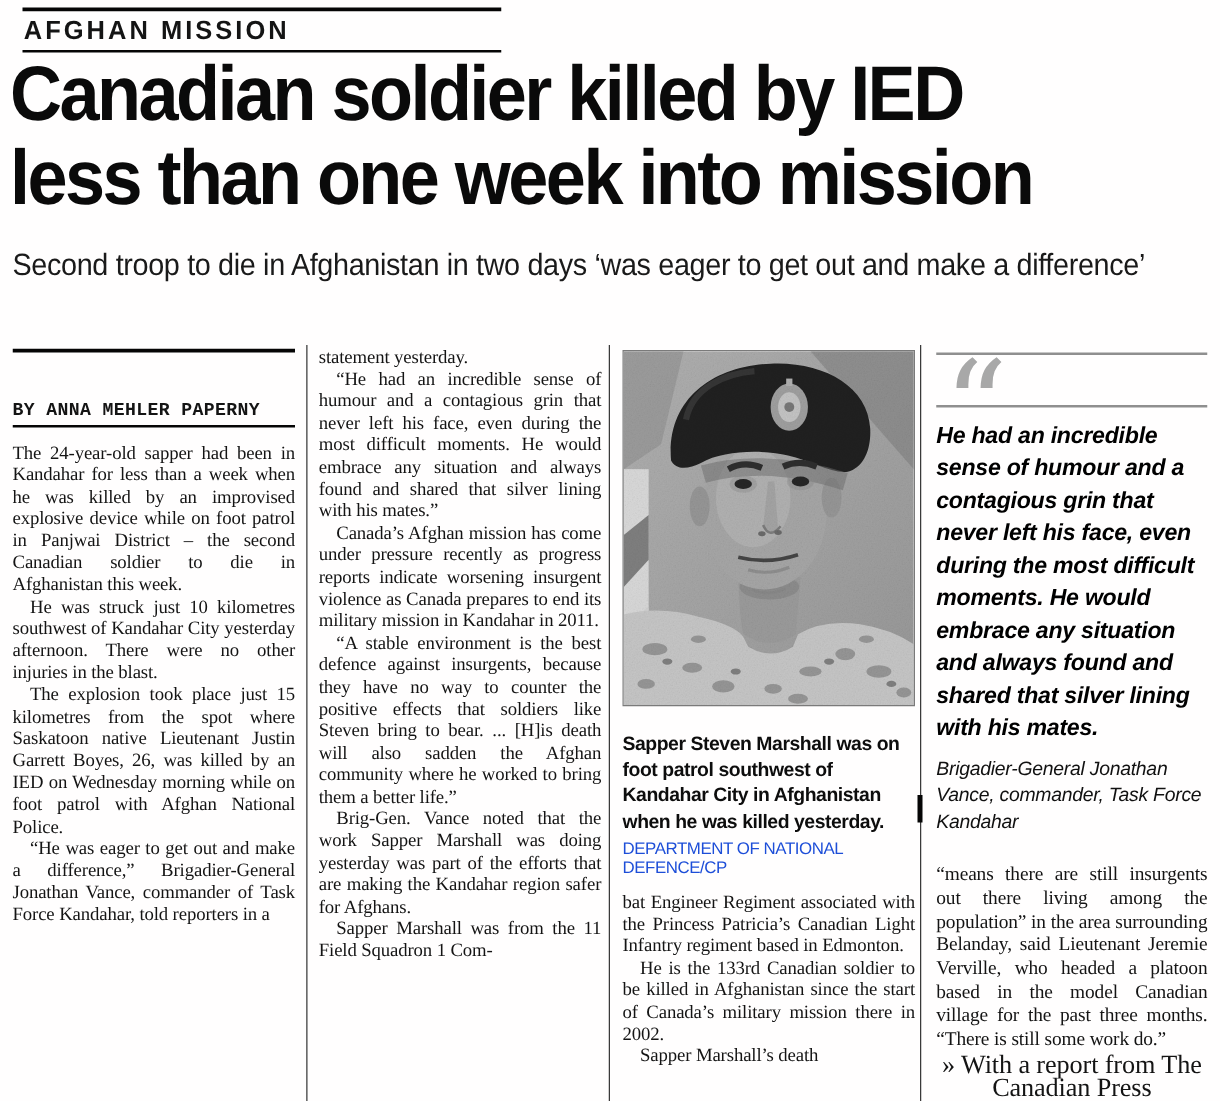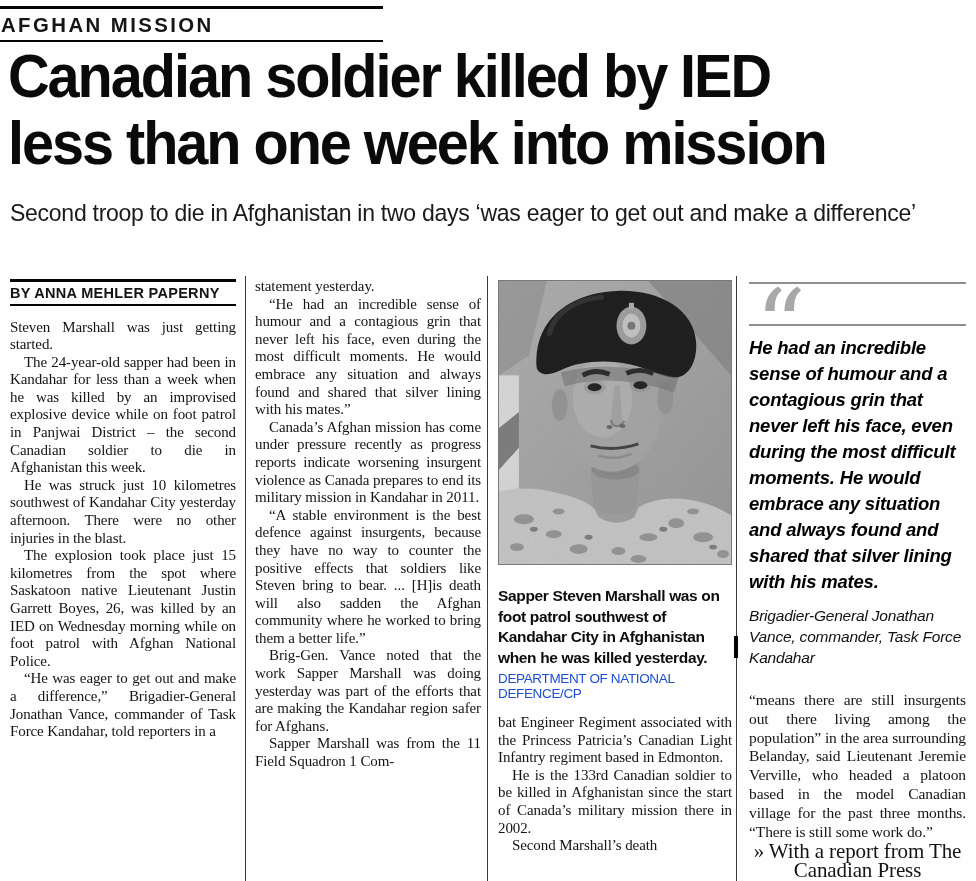--- a/index.html
+++ b/index.html
@@ -1,20 +1,20 @@
 <!DOCTYPE html>
 <html lang="en"><head>
 <meta charset="utf-8">
 <style>
   html,body{margin:0;padding:0;background:#ffffff;}
   .page{position:relative;width:976px;height:881px;background:#fffefe;color:#141414;overflow:hidden;
         font-family:"Liberation Serif","DejaVu Serif",serif;}
 
   
-  .kicker-block{position:absolute;left:0;top:6px;width:383px;}
+  .kicker-block{position:absolute;left:18px;top:6px;width:383px;}
   .rule-thick{height:3px;background:#050505;}
   .rule-thin{height:2px;background:#050505;}
   .kicker-label{font-family:"Liberation Sans",sans-serif;font-weight:bold;font-size:21px;
                 letter-spacing:2.5px;padding:4px 0 3px 1px;transform:scaleX(.97);transform-origin:left;}
   .headline{position:absolute;left:8px;top:42px;margin:0;font-family:"Liberation Sans",sans-serif;
             font-weight:bold;font-size:62px;line-height:67px;letter-spacing:-2.2px;color:#0a0a0a;
             transform:scaleX(.93);transform-origin:left top;white-space:nowrap;}
   .headline span{display:block;}
   .deck{position:absolute;left:10px;top:199px;font-family:"Liberation Sans",sans-serif;
         font-size:24.5px;letter-spacing:-.3px;color:#1a1a1a;transform:scaleX(.94);
@@ -28,22 +28,22 @@
   .col-1{padding-right:9px;}
   .col-2{padding:2px 6px 0 9px;}
   .col-3{padding:0 4px 0 10px;}
   .col-4{padding:0 0 0 12px;}
 
   .col p{margin:0;font-size:15px;line-height:17.6px;text-align:justify;letter-spacing:-.1px;hyphens:auto;}
   .col p + p{text-indent:14px;}
 
   
   .byline-block{margin:3px 0 13px 0;}
-  .byline{font-family:Liberation Sans, sans-serif;font-weight:bold;font-size:14.5px;
-          letter-spacing:.3px;padding:3px 0 2.5px 0;}
+  .byline{font-family:Liberation Mono, monospace;font-weight:bold;font-size:14.5px;
+          letter-spacing:.3px;padding:3px 0 2.5px 0;margin-top:36px;}
 
   
   figure{margin:4px 0 0 0;}
   .photo-frame{display:block;width:100%;height:285px;border:1px solid #7a7a7a;box-sizing:border-box;}
   figcaption{font-family:"Liberation Sans",sans-serif;font-weight:bold;font-size:15.5px;
              line-height:20.5px;letter-spacing:-.35px;margin-top:21px;color:#0d0d0d;}
   .credit{font-family:"Liberation Sans",sans-serif;font-size:13.5px;letter-spacing:-.35px;
           margin-top:3px;color:#1d4ed8;}
   .col-3 figure + p{margin-top:13px;}
 
@@ -81,21 +81,20 @@
   <div class="deck">Second troop to die in Afghanistan in two days ‘was eager to get out and make a difference’</div>
 
   <div class="main">
 
     <div class="col col-1">
       <div class="byline-block">
         <div class="rule-thick"></div>
         <div class="byline">BY ANNA MEHLER PAPERNY</div>
         <div class="rule-thin"></div>
       </div>
-      <p>Steven Marshall was just getting started.</p>
       <p>The 24-year-old sapper had been in Kandahar for less than a week when he was killed by an improvised explosive device while on foot patrol in Panjwai District – the second Canadian soldier to die in Afghanistan this week.</p>
       <p>He was struck just 10 kilometres southwest of Kandahar City yesterday afternoon. There were no other injuries in the blast.</p>
       <p>The explosion took place just 15 kilometres from the spot where Saskatoon native Lieutenant Justin Garrett Boyes, 26, was killed by an IED on Wednesday morning while on foot patrol with Afghan National Police.</p>
       <p>“He was eager to get out and make a difference,” Brigadier-General Jonathan Vance, commander of Task Force Kandahar, told reporters in a</p>
     </div>
 
     <div class="col col-2">
       <p>statement yesterday.</p>
       <p>“He had an incredible sense of humour and a contagious grin that never left his face, even during the most difficult moments. He would embrace any situation and always found and shared that silver lining with his mates.”</p>
       <p>Canada’s Afghan mission has come under pressure recently as progress reports indicate worsening insurgent violence as Canada prepares to end its military mission in Kandahar in 2011.</p>
@@ -180,21 +179,21 @@
           <path d="M92 166 Q116 172 140 164" stroke="#454545" stroke-width="3" fill="none"></path>
           <path d="M100 176 Q116 181 133 174" stroke="#8e8e8e" stroke-width="2.5" fill="none"></path>
           <path d="M103 192 Q116 198 130 191" stroke="#868686" stroke-width="2" fill="none" opacity=".7"></path>
           <rect width="233" height="285" filter="url(#grain)" opacity=".2" style="mix-blend-mode:multiply"></rect>
         </svg>
         <figcaption>Sapper Steven Marshall was on foot patrol southwest of Kandahar City in Afghanistan when he was killed yesterday.</figcaption>
         <div class="credit">DEPARTMENT OF NATIONAL DEFENCE/CP</div>
       </figure>
       <p>bat Engineer Regiment associated with the Princess Patricia’s Canadian Light Infantry regiment based in Edmonton.</p>
       <p>He is the 133rd Canadian soldier to be killed in Afghanistan since the start of Canada’s military mission there in 2002.</p>
-      <p>Second Marshall’s death</p>
+      <p>Sapper Marshall’s death</p>
     </div>
 
     <div class="col col-4">
       <div class="pull-quote">
         <div class="pq-rule"></div>
         <span class="pq-mark">“</span>
         <div class="pq-rule"></div>
         <div class="pq-text">He had an incredible sense of humour and a contagious grin that never left his face, even during the most difficult moments. He would embrace any situation and always found and shared that silver lining with his mates.</div>
         <div class="pq-attr">Brigadier-General Jonathan Vance, commander, Task Force Kandahar</div>
       </div>

